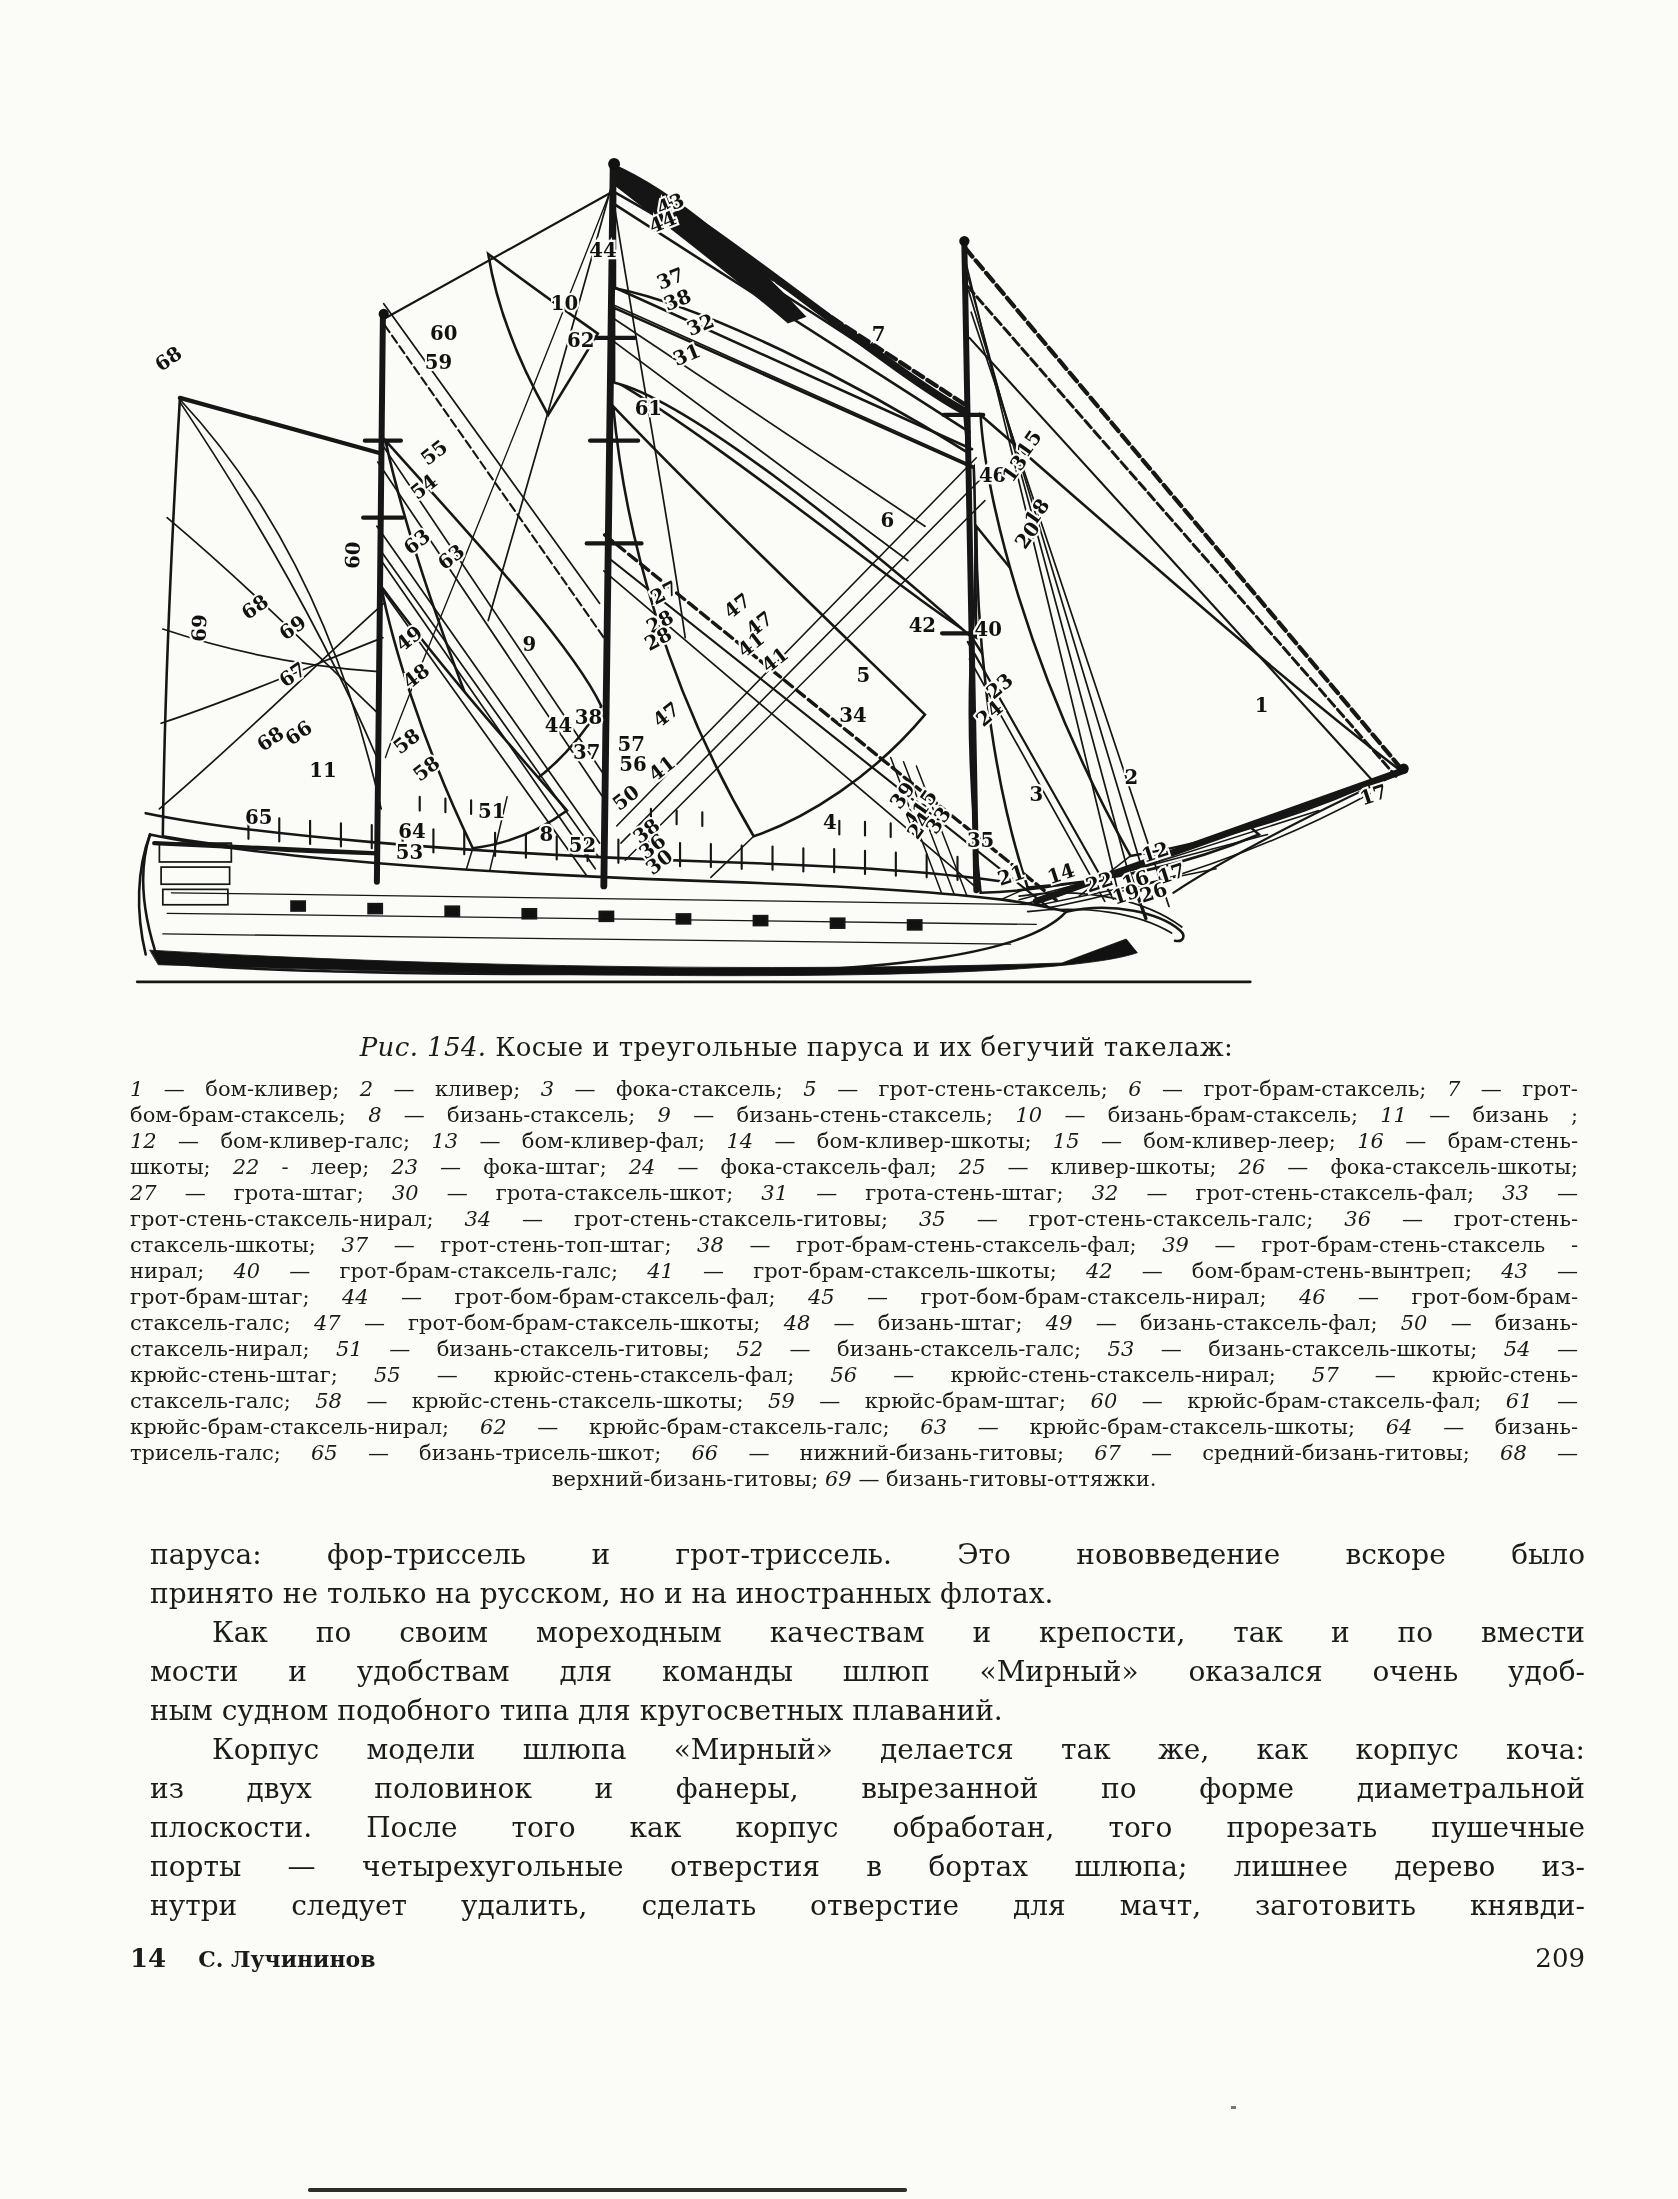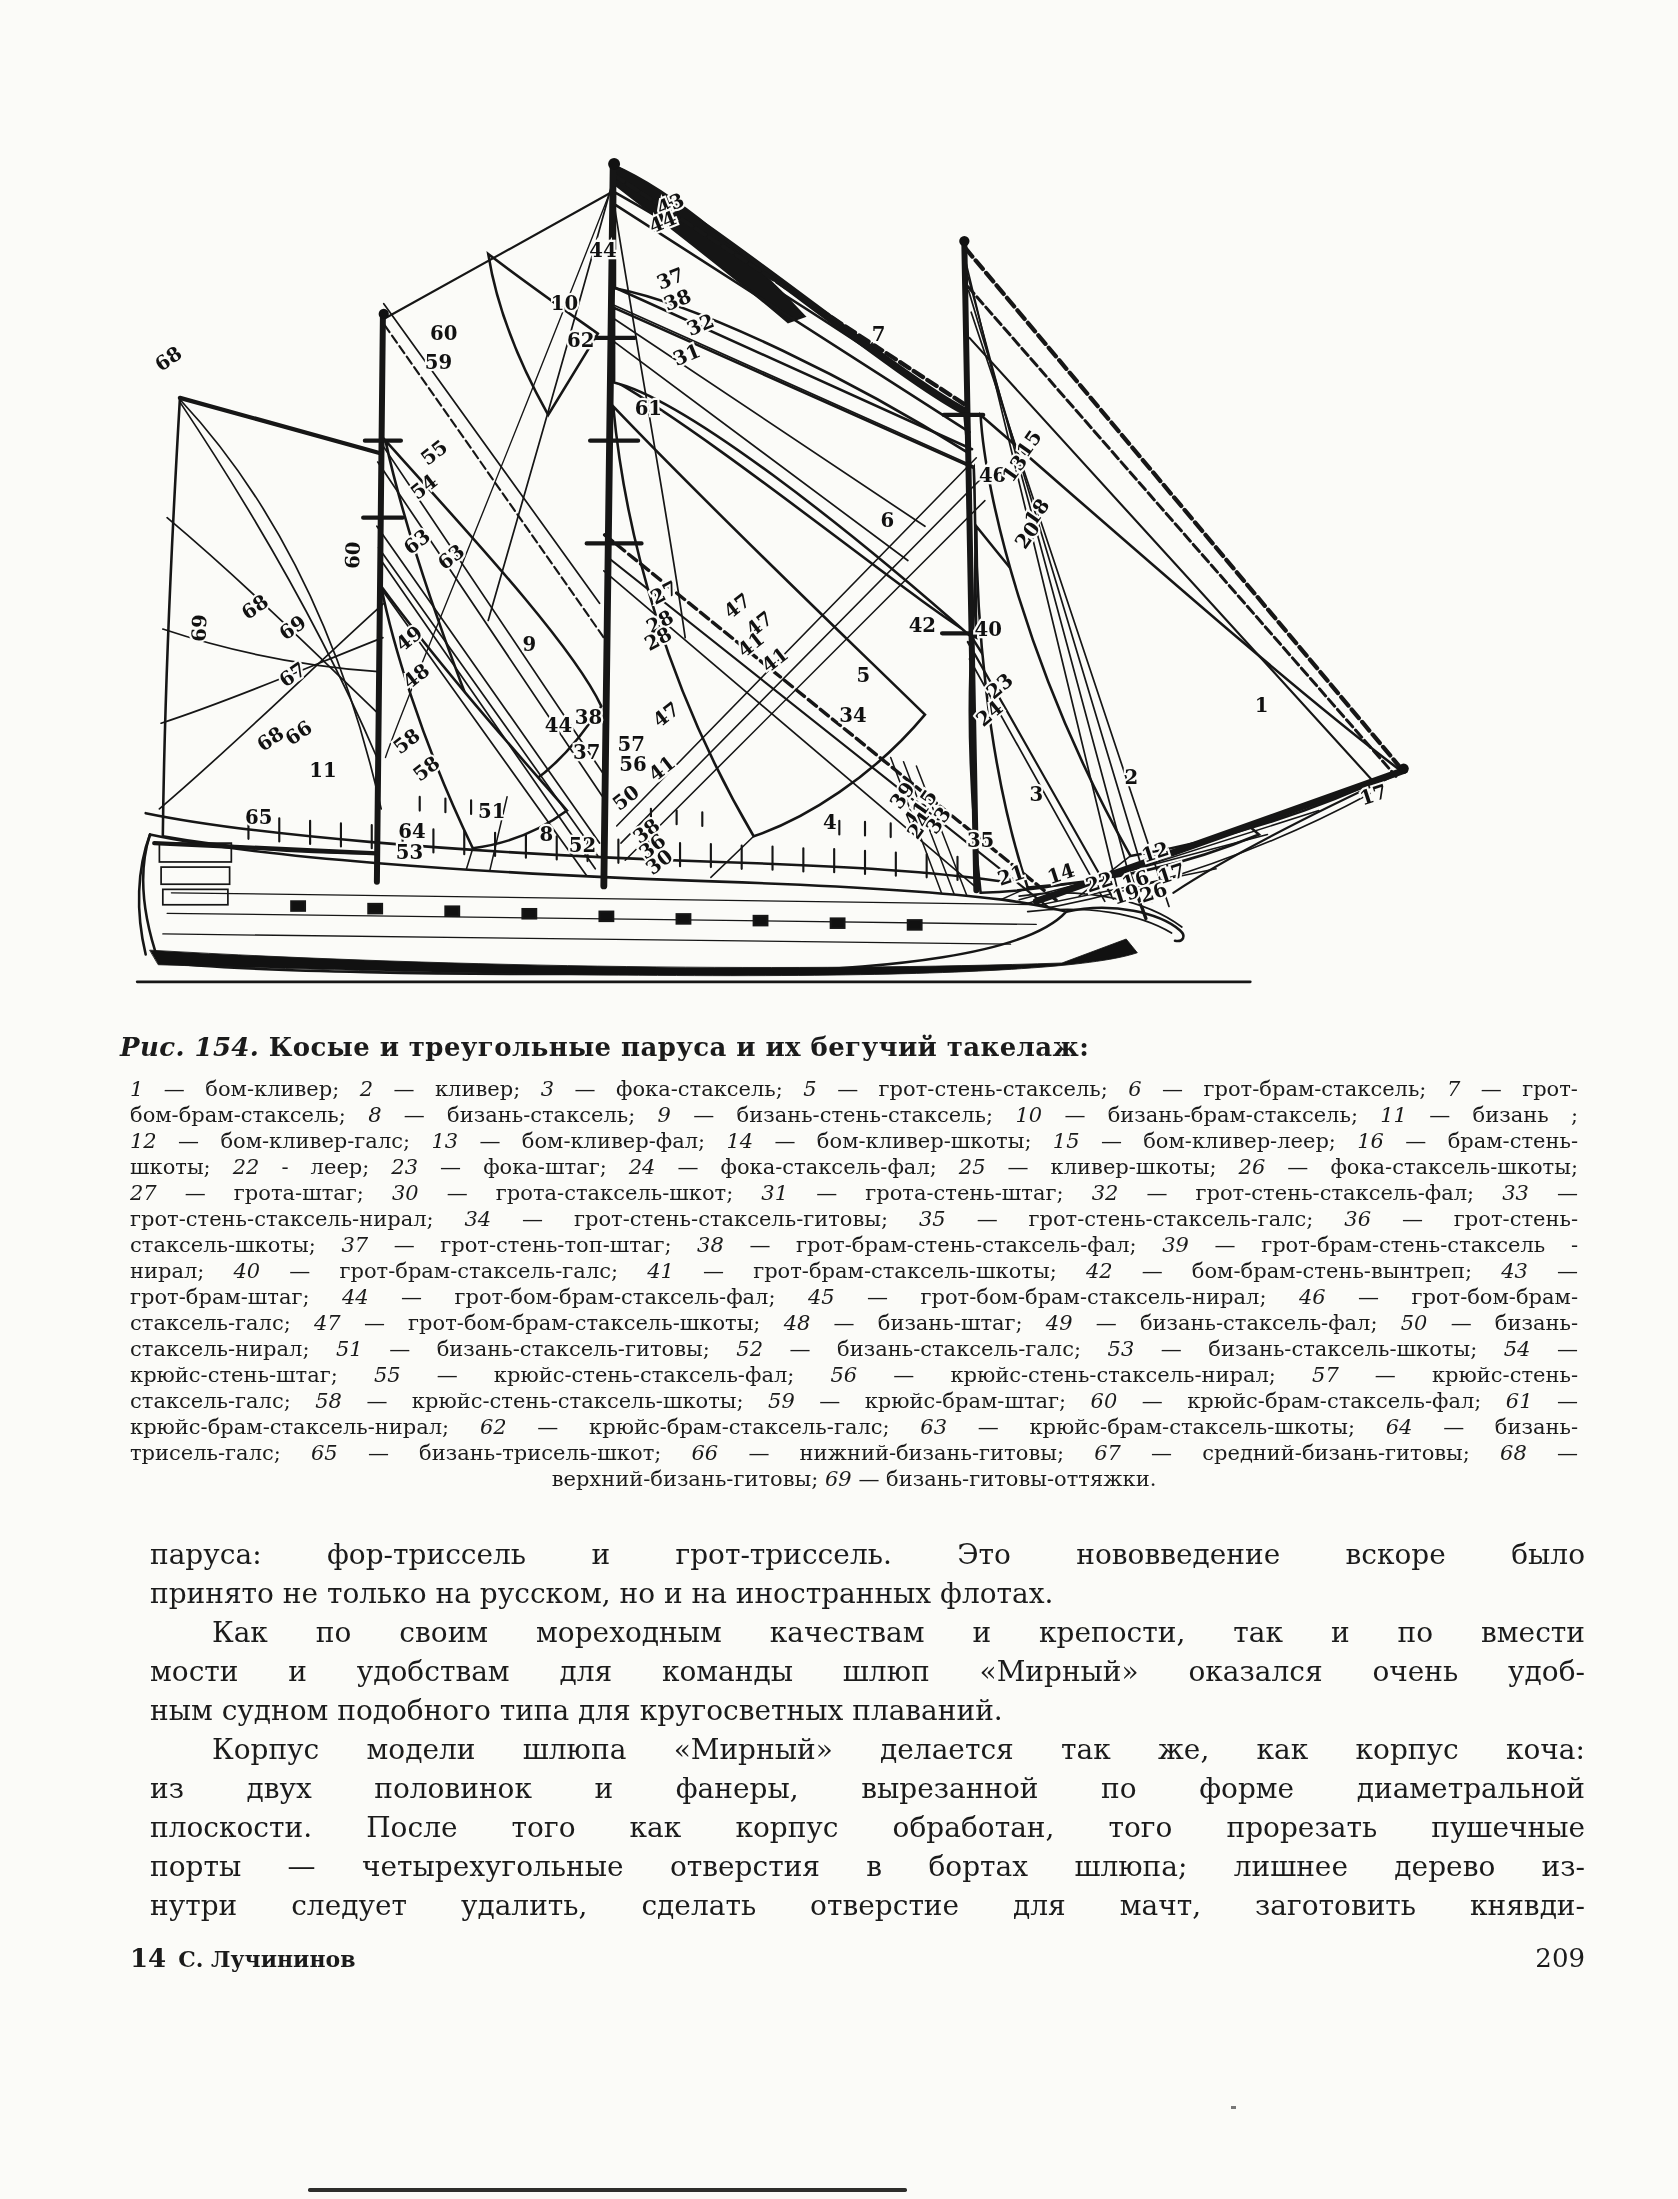--- a/index.html
+++ b/index.html
@@ -4,37 +4,37 @@
 <style>
   html,body{margin:0;padding:0;background:#e8e8e4;}
   #page{position:relative;width:1679px;height:2199px;background:#fbfbf8;overflow:hidden;
         font-family:"DejaVu Serif","Liberation Serif",serif;color:#1b1b1b;}
   
   #figure{position:absolute;left:120px;top:158px;width:1353px;height:865px;}
   #figure svg{width:100%;height:100%;}
   .fig-label{font-family:"DejaVu Serif",serif;font-size:23px;font-weight:bold;fill:#111;
              paint-order:stroke;stroke:#fbfbf8;stroke-width:5px;}
   
-  #caption{position:absolute;left:120px;top:1032px;width:1353px;
-           font-size:26px;letter-spacing:0.4px;white-space:nowrap;font-weight:bold;}
+  #caption{position:absolute;left:120px;top:1032px;width:1353px;text-align:center;
+           font-size:26px;letter-spacing:0.4px;white-space:nowrap;}
   #caption .cap-num{font-style:italic;}
   
   #legend{position:absolute;left:130px;top:1076px;width:1448px;font-size:21px;line-height:26px;}
   .legend-line{text-align:justify;text-align-last:justify;white-space:nowrap;height:26px;overflow:visible;}
   .legend-line.center{text-align:left;text-align-last:center;}
   .legend-line i{font-style:italic;}
   
   #bodytext{position:absolute;left:130px;top:1535px;width:1455px;font-size:28px;line-height:39px;}
   .bline{text-align:justify;text-align-last:justify;white-space:nowrap;height:39px;margin-left:20px;}
   .bline.ind{padding-left:62px;}
   .bline.flush{text-align:left;text-align-last:left;}
   
   #footer{position:absolute;left:130px;top:1943px;width:1455px;height:34px;font-size:24px;}
   #footer .fnum{font-weight:bold;font-size:26px;}
-  #footer .fauthor{margin-left:12px;font-weight:bold;font-size:22px;}
+  #footer .fauthor{margin-left:32px;font-weight:bold;font-size:22px;}
   #footer .fpage{float:right;font-size:26px;}
   #smudge{position:absolute;left:308px;top:2188px;width:599px;height:4.3px;background:#2e2e2c;border-radius:1.7px;}
   #smudge2{position:absolute;left:1231px;top:2106px;width:5.1px;height:2.6px;background:#777;}
 </style>
 </head>
 <body>
 
 <div id="page">
 
   <div id="figure">

